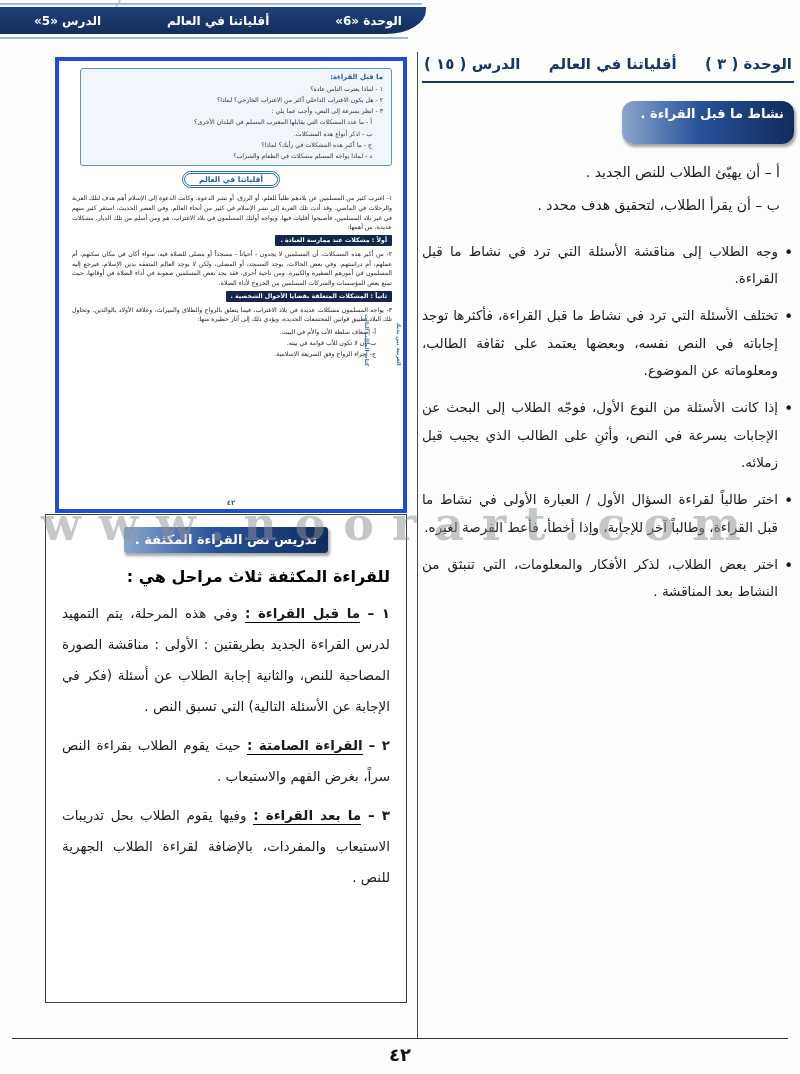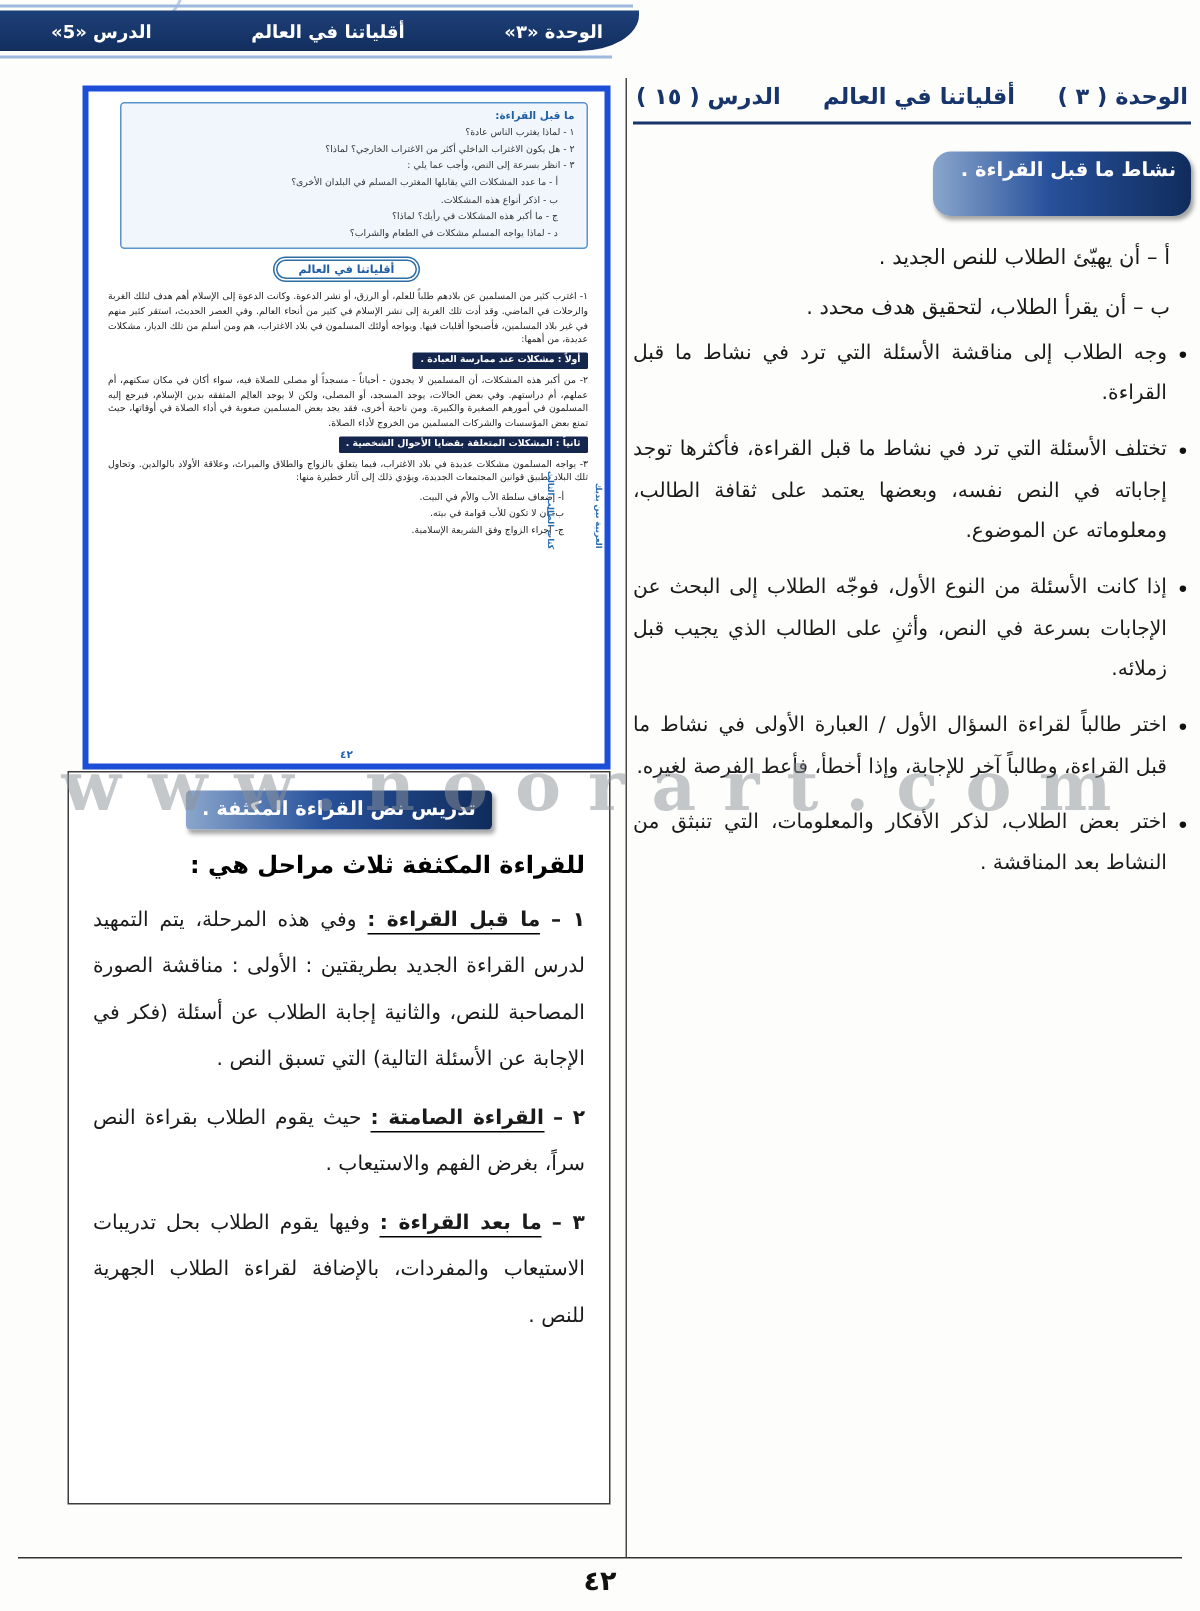--- a/index.html
+++ b/index.html
@@ -51,21 +51,21 @@
   .rc-badge{
     margin-top:18px;width:172px;height:43px;line-height:26px;box-sizing:border-box;
     color:#fff;font-size:13px;font-weight:bold;padding-right:10px;
     background:linear-gradient(90deg,#8aa6cc 0%,#27519b 45%,#102c5c 100%);
     border-radius:12px;box-shadow:1.5px 2.5px 3px rgba(0,0,0,.35);
   }
   .rc-goal-h{margin-top:22px;font-size:15px;font-weight:bold;}
   .rc-goal-h .u{border-bottom:1.6px solid #000;padding-bottom:2px;}
   .rc-goals{margin-top:12px;}
   .rc-goal{font-size:14px;line-height:2.35;padding-right:14px;}
-  .rc-bullets{}
+  .rc-bullets{margin-top:16px;}
   .bullet{position:relative;padding-right:16px;font-size:13.5px;line-height:2.05;
     margin-bottom:9px;text-align:justify;}
   .bullet::before{content:"•";position:absolute;right:1px;top:0;font-size:15px;color:#111;}
 
   
   .mini{
     position:absolute;top:57px;left:55px;width:352px;height:456px;box-sizing:border-box;
     border:4px solid #1d4ed8;background:#fff;padding:6px 9px 14px 9px;
   }
   .mini-qbox{
@@ -111,21 +111,21 @@
 </style>
 </head>
 <body>
 
 <div class="page">
 
   <div class="banner">
     <div class="banner-swirl"></div>
     <div class="banner-stripe-top"></div>
     <div class="banner-main">
-      <span>الوحدة  «٣»</span>
+      <span>الوحدة  «6»</span>
       <span>أقلياتنا في العالم</span>
       <span>الدرس  «5»</span>
     </div>
     <div class="banner-stripe-bottom"></div>
   </div>
 
   <div class="divider"></div>
 
   <div class="right-col">
     <div class="rc-header">

